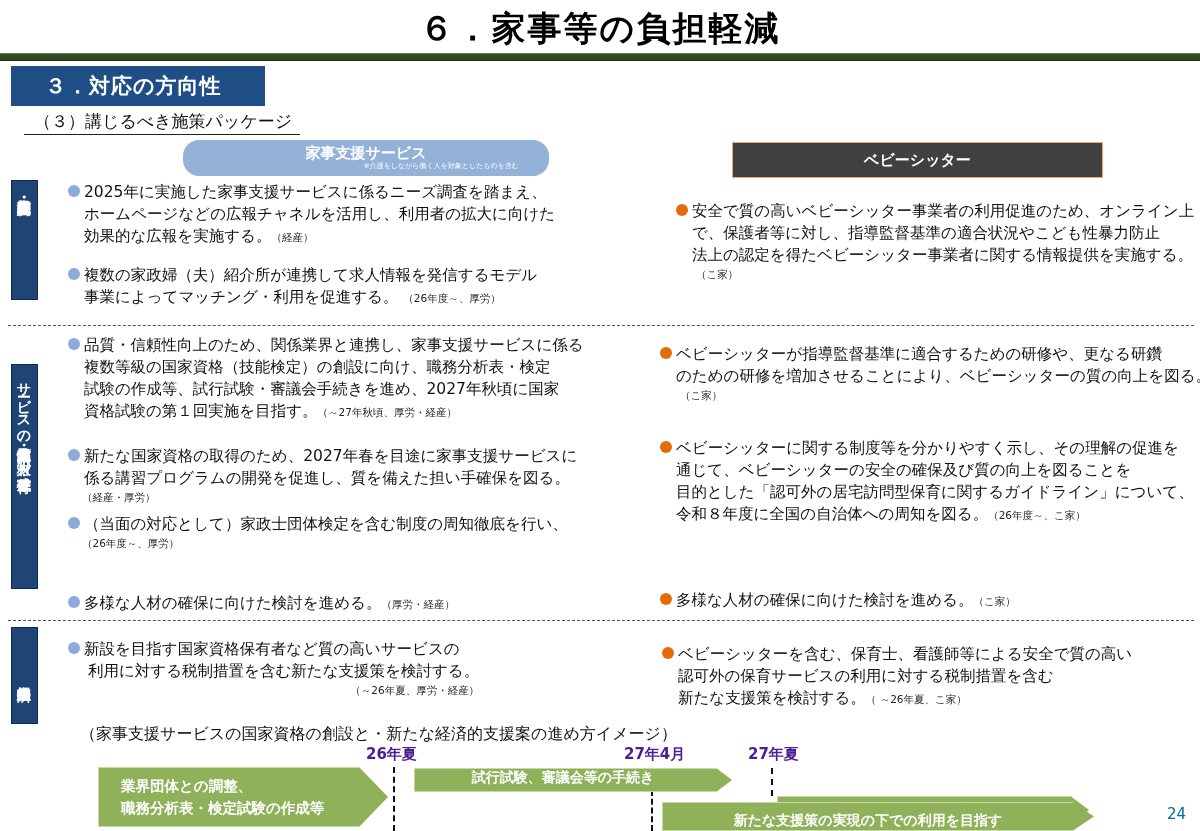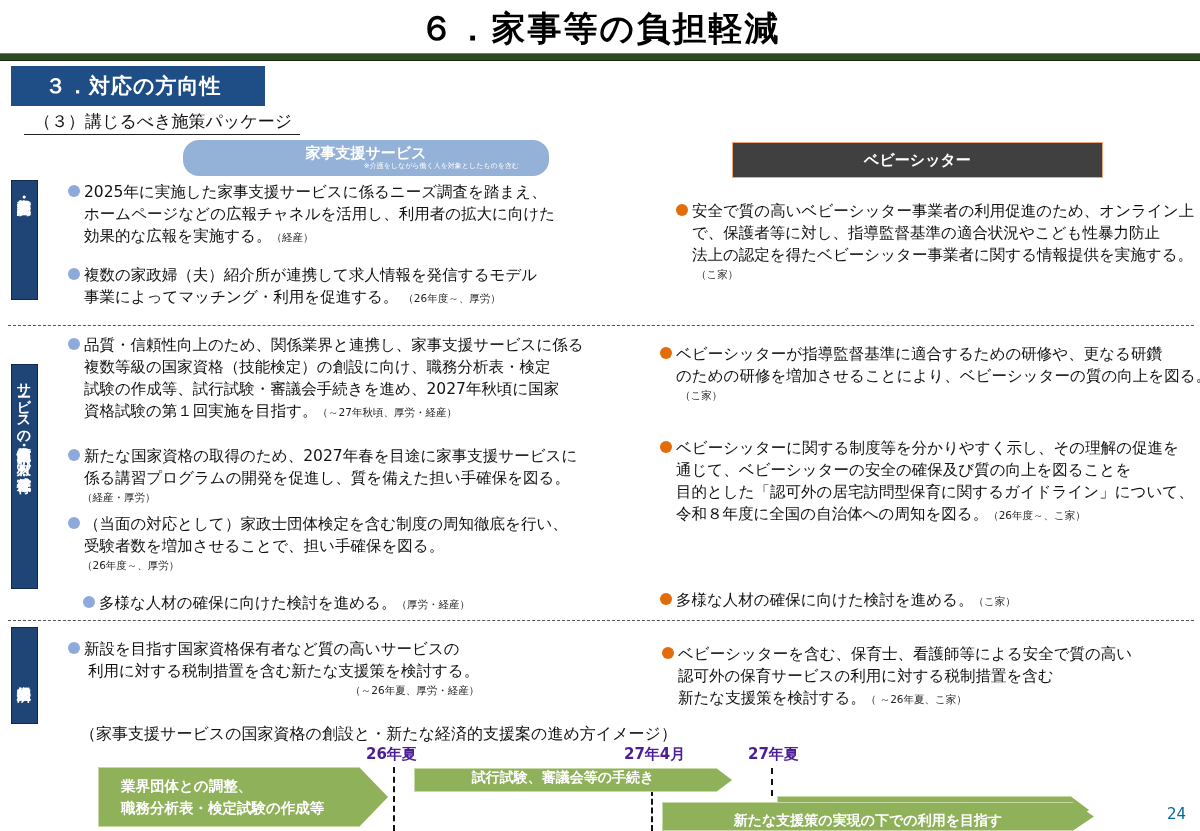--- a/index.html
+++ b/index.html
@@ -139,25 +139,24 @@
 <div class="item blue" style="left:84px; top:445px;">
   <span class="bullet"></span>
   <p>新たな国家資格の取得のため、2027年春を目途に家事支援サービスに</p>
   <p>係る講習プログラムの開発を促進し、質を備えた担い手確保を図る。</p>
   <span class="note-line">（経産・厚労）</span>
 </div>
 
 <div class="item blue" style="left:84px; top:513px;">
   <span class="bullet"></span>
   <p>（当面の対応として）家政士団体検定を含む制度の周知徹底を行い、</p>
-  <p>受験者数を増加させることで、担い手確保を図る。</p>
   <span class="note-line">（26年度～、厚労）</span>
 </div>
 
-<div class="item blue" style="left:99px; top:592px;">
+<div class="item blue" style="left:84px; top:592px;">
   <span class="bullet"></span>
   <p><span>多様な人材の確保に向けた検討を進める。</span><span class="note">（厚労・経産）</span></p>
 </div>
 
 <div class="item blue" style="left:84px; top:638px;">
   <span class="bullet"></span>
   <p>新設を目指す国家資格保有者など質の高いサービスの</p>
   <p style="padding-left:4px;">利用に対する税制措置を含む新たな支援策を検討する。</p>
   <span class="note-line" style="margin-left:-8px;text-align:right;">（～26年夏、厚労・経産）</span>
 </div>

